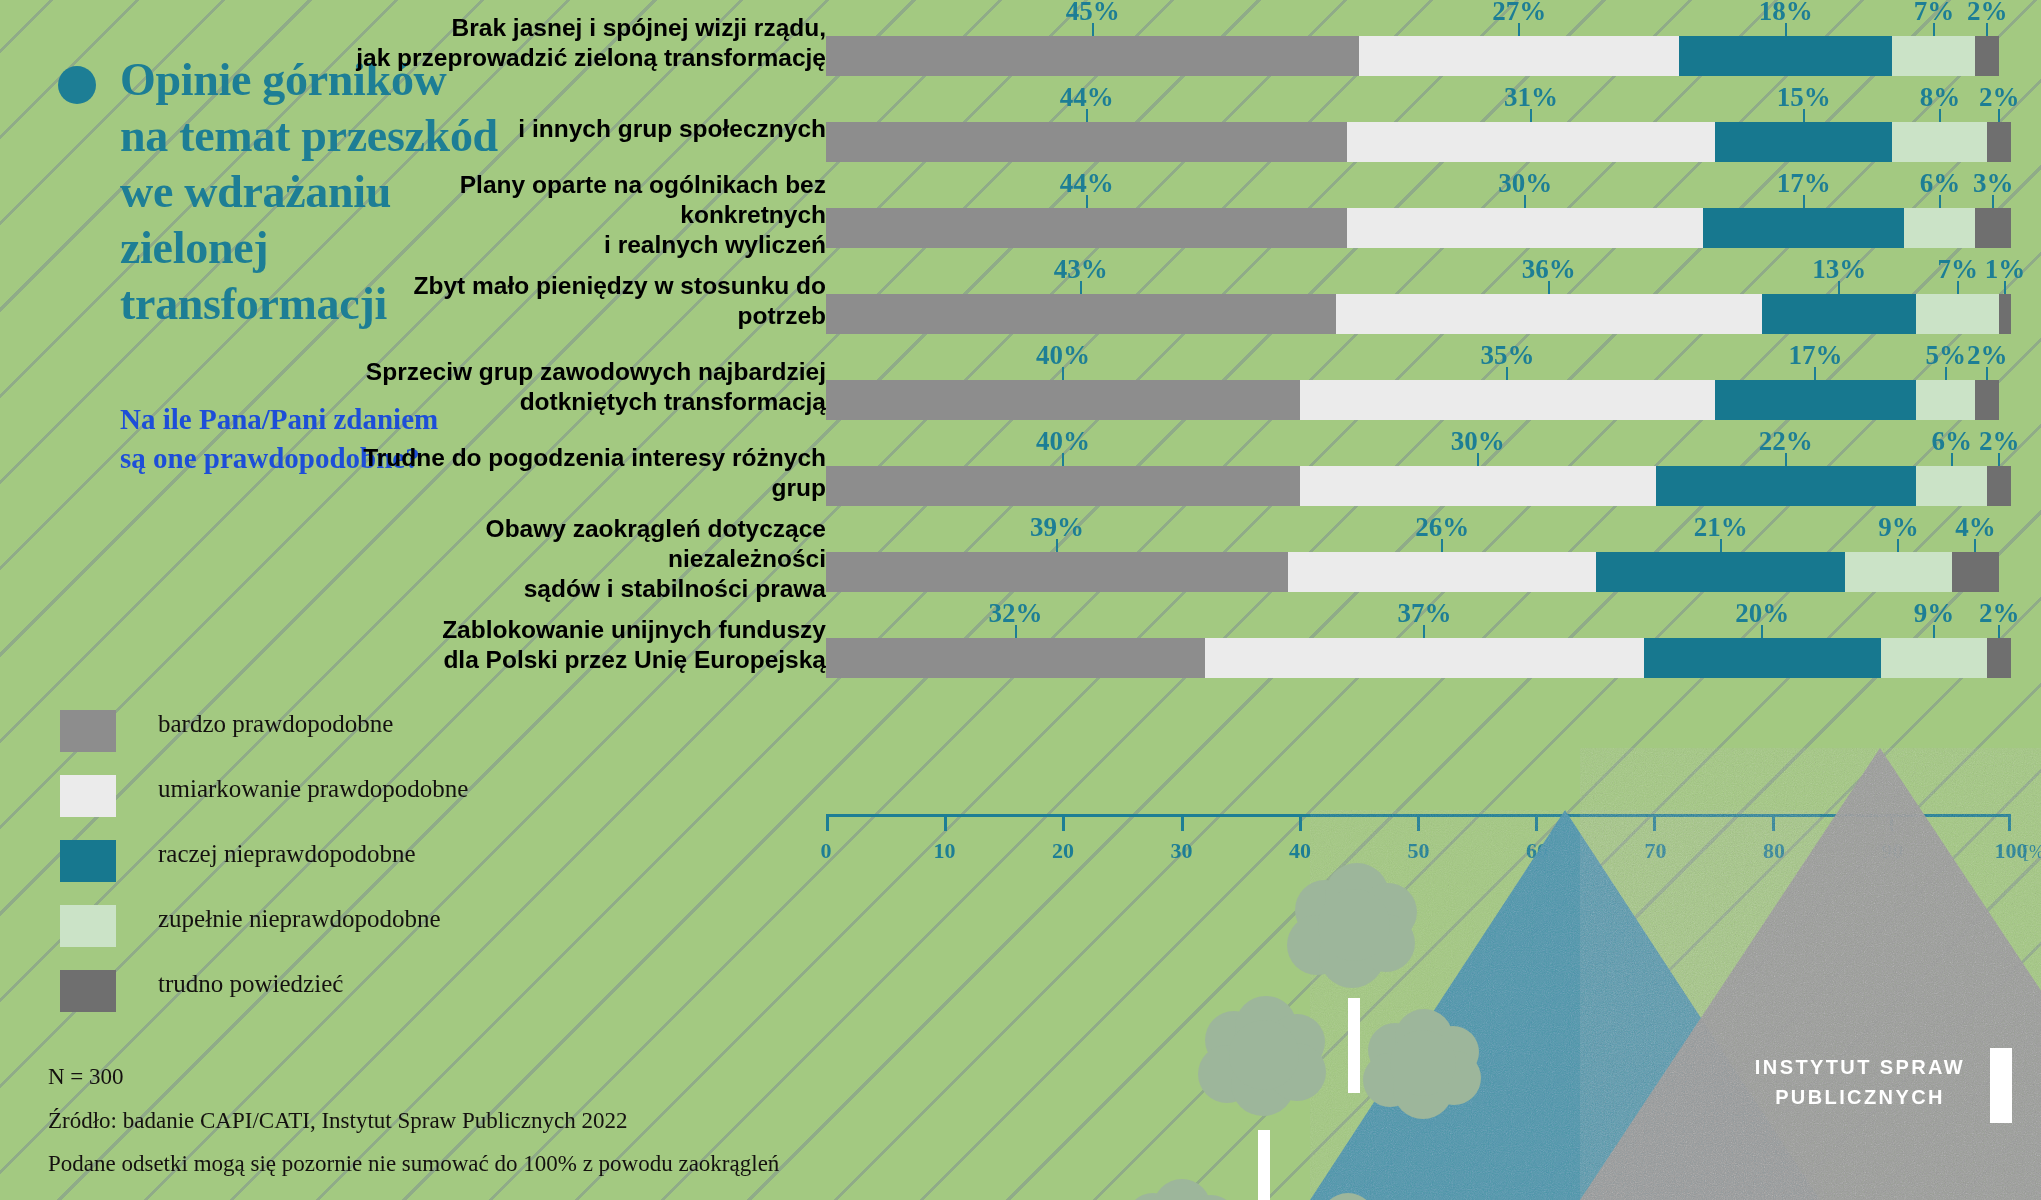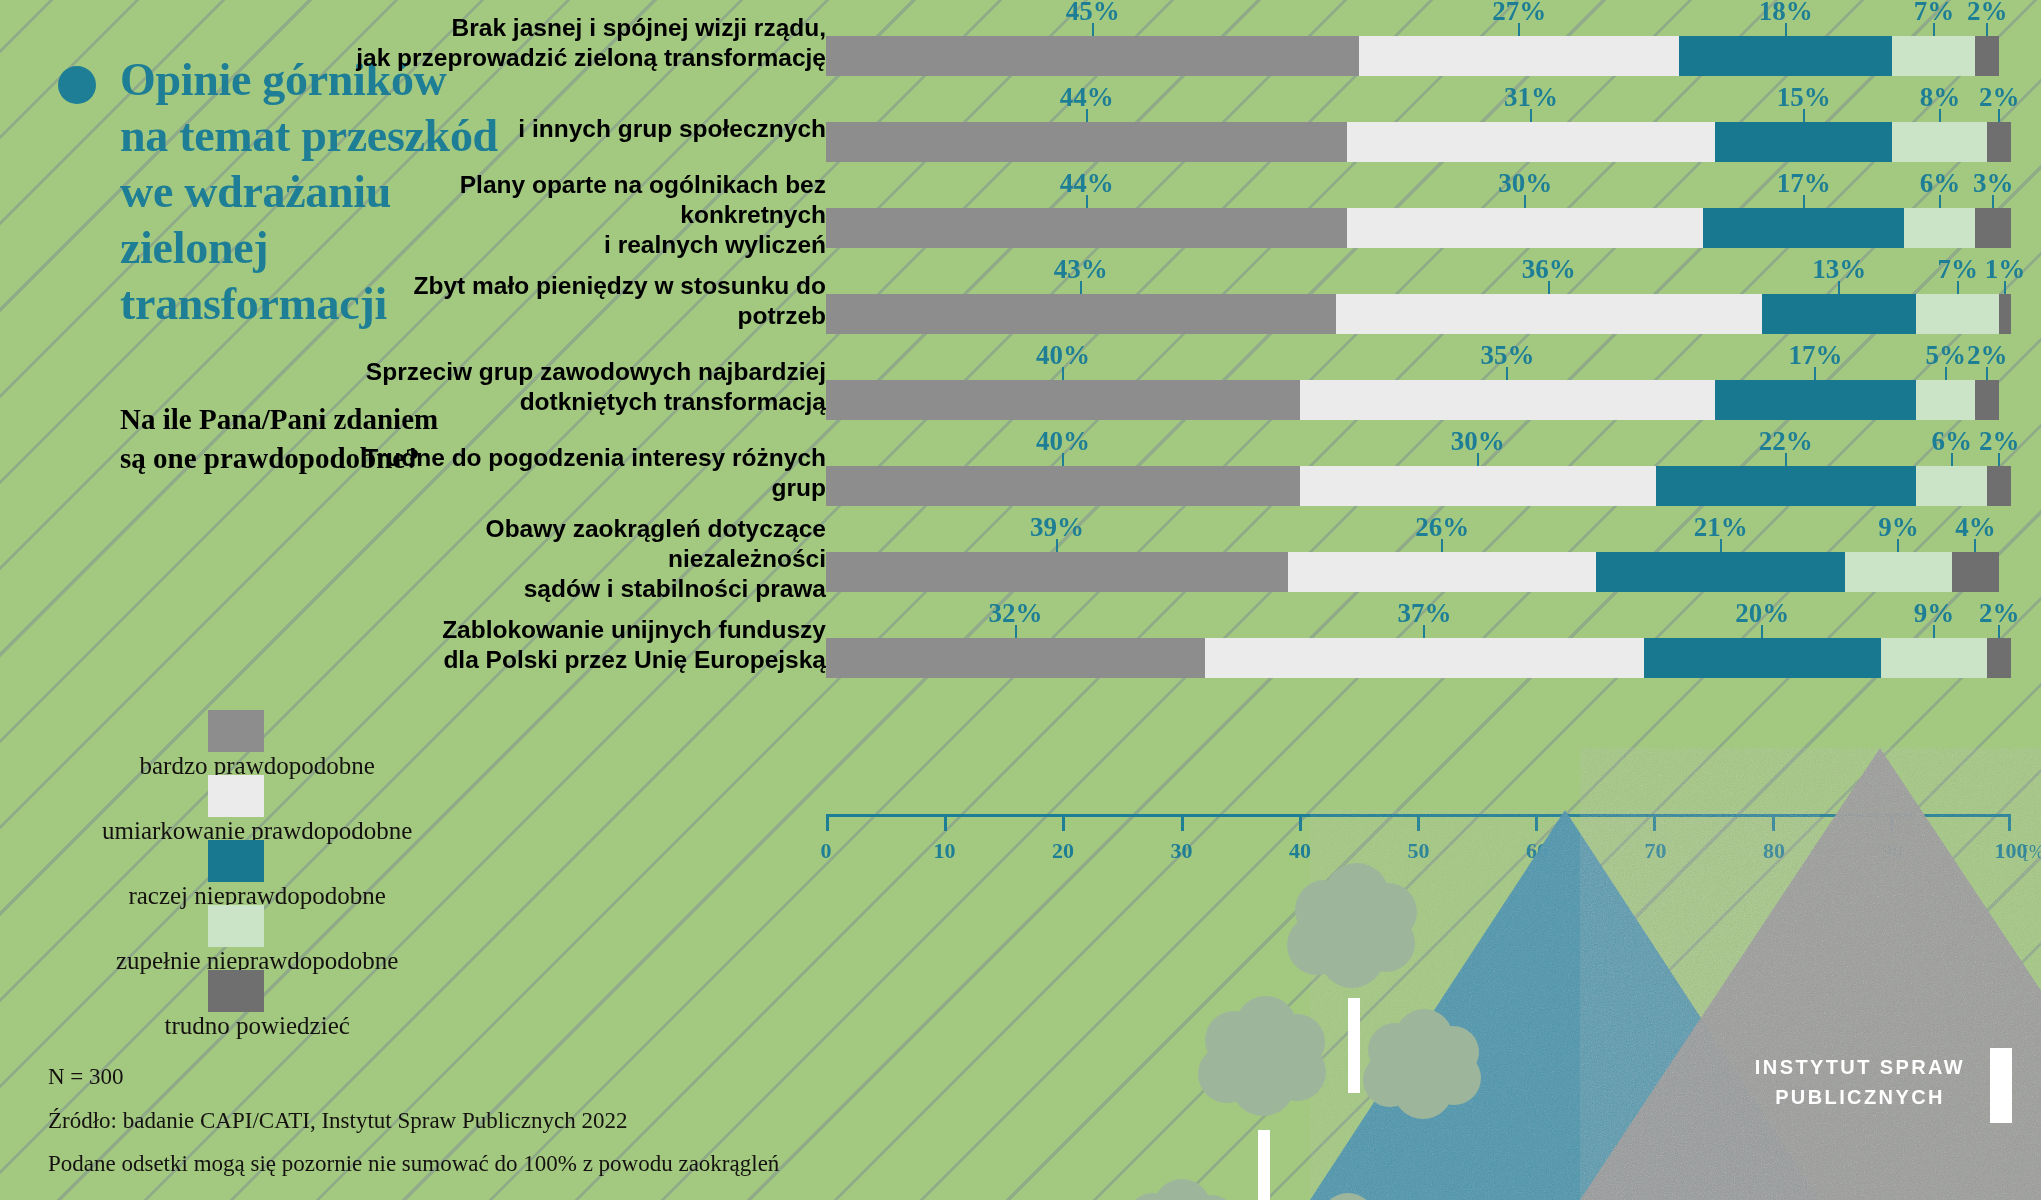--- a/index.html
+++ b/index.html
@@ -25,26 +25,26 @@
   
   .left{position:absolute;left:0;top:0;width:560px;height:1165px;font-family:Liberation Serif, serif;}
   .title-wrap{position:absolute;left:58px;top:52px;width:500px;display:flex;}
   .bullet{width:38px;height:38px;border-radius:50%;background:#1d7e95;flex:0 0 auto;margin-top:14px;}
   .title{
     margin-left:24px;color:#1d7e95;font-size:46px;font-weight:bold;
     line-height:1.22;letter-spacing:-0.3px;
   }
   .subtitle{
     position:absolute;left:120px;top:400px;width:430px;
-    color:#000000;font-size:29px;font-weight:bold;line-height:1.35;
+    color:#1d4ed8;font-size:29px;font-weight:bold;line-height:1.35;
   }
 
   
   .legend{position:absolute;left:60px;top:710px;}
-  .legend-row{display:flex;align-items:center;height:65px;flex-direction:column;}
+  .legend-row{display:flex;align-items:flex-start;height:65px;}
   .swatch{width:56px;height:42px;flex:0 0 auto;}
   .legend-label{margin-left:42px;font-size:25px;color:#14110f;white-space:nowrap;}
 
   
   .footer{position:absolute;left:48px;top:1055px;color:#14110f;font-size:23px;line-height:1.9;}
   .footer div{white-space:nowrap;}
 
   
   .chart{position:absolute;left:560px;top:0;width:1481px;height:900px;}
   .rows{position:absolute;left:0;top:0;width:1481px;}

